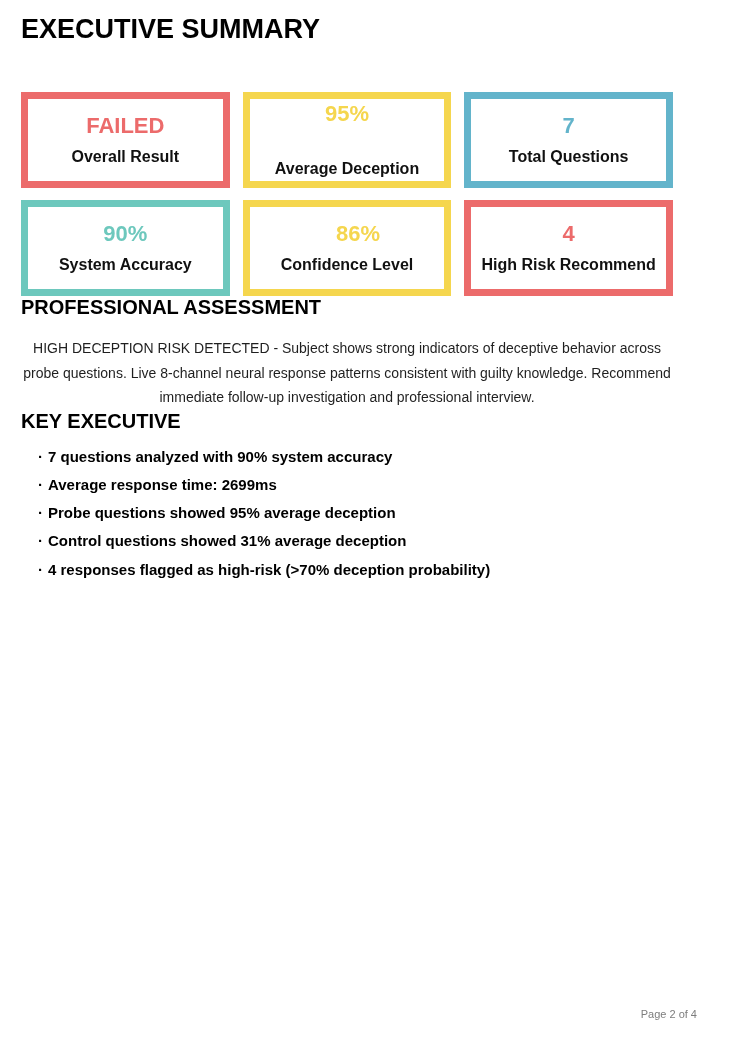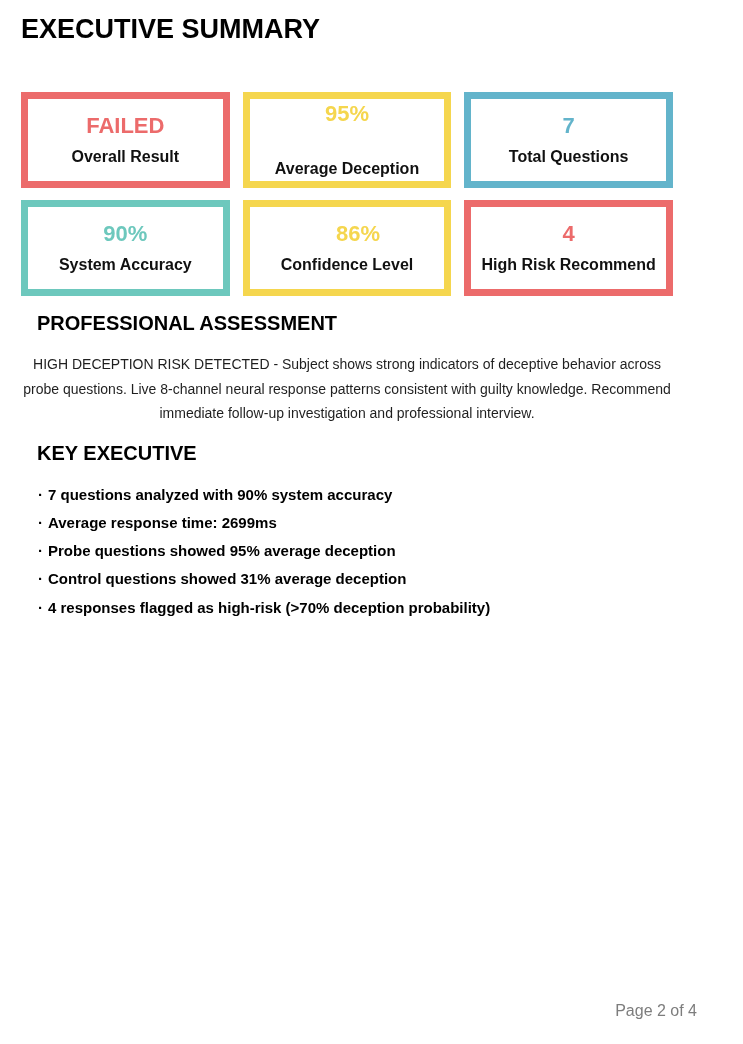--- a/index.html
+++ b/index.html
@@ -49,21 +49,21 @@
     margin-top: 10px;
     font-size: 16px;
     font-weight: bold;
     color: #111;
   }
 
   h2.section-heading {
     font-size: 20px;
     font-weight: bold;
     color: #000;
-    margin: 16px;
+    margin: 0;
   }
   .assessment-heading { margin-top: 47px; }
   .assessment-body {
     margin: 17px 0 0;
     width: 652px;
     font-size: 14px;
     line-height: 24.5px;
     color: #1f1f1f;
     text-align: center;
   }
@@ -86,21 +86,21 @@
     content: "\00B7";
     position: absolute;
     left: 17px;
     font-weight: bold;
   }
 
   .page-footer {
     position: absolute;
     right: 46px;
     bottom: 24px;
-    font-size: 16px;
+    font-size: 11px;
     color: #7d7d7d;
   }
 </style>
 </head>
 <body>
 
 <main class="page">
 
   <h1 class="page-title">EXECUTIVE SUMMARY</h1>
 

